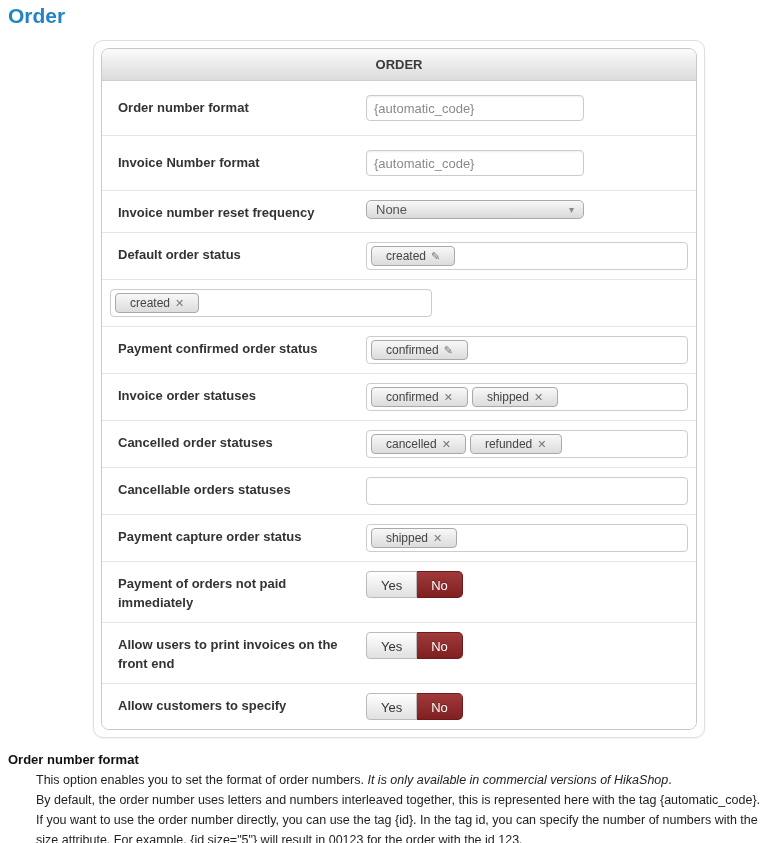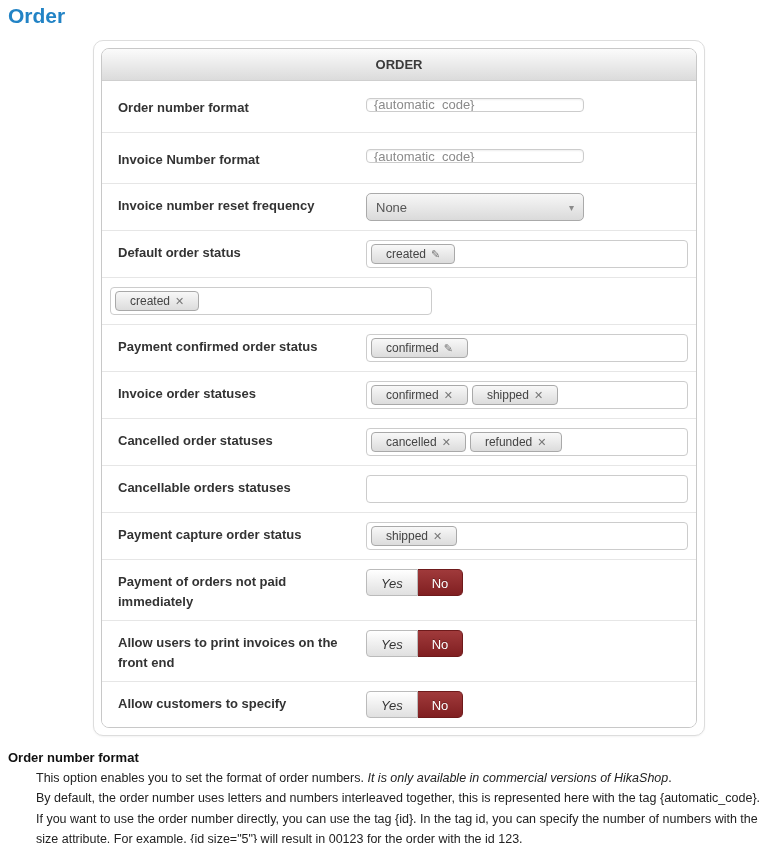--- a/index.html
+++ b/index.html
@@ -45,29 +45,29 @@
   .row:first-of-type { border-top: none; }
   .row.pad-lg { padding-top: 14px; padding-bottom: 14px; }
   .row-label {
     width: 256px;
     padding: 3px 10px 0 8px;
     font-size: 13px; font-weight: bold; color:#333;
     line-height: 1.5;
   }
   .row-control { flex: 1; }
   input.txt {
-    width: 218px; height: 14px;
+    width: 218px; height: 26px;
     border: 1px solid #CCC; border-radius: 4px;
     padding: 0 7px;
     font-family: inherit; font-size: 13px; color:#8A8A8A;
     box-shadow: inset 0 1px 2px rgba(0,0,0,0.07);
     outline: none; background:#fff;
   }
   .select {
-    width: 218px; height: 28px;
+    width: 218px; height: 19px;
     border: 1px solid #AAA; border-radius: 5px;
     background: linear-gradient(#F7F7F7, #DADADA);
     display: flex; align-items: center;
     cursor: default;
   }
   .select .select-text {
     flex: 1; padding-left: 9px;
     font-size: 13px; color:#555;
   }
   .select .arrow {
@@ -98,21 +98,20 @@
     height: 27px; line-height: 27px;
     padding: 0 14px;
     font-size: 13px;
     cursor: pointer;
   }
   .yn-yes {
     background: linear-gradient(#FFFFFF, #E0E0E0);
     border: 1px solid #BBB;
     border-radius: 4px 0 0 4px;
     color:#333;
-    font-style:italic;
   }
   .yn-no-selected {
     background: linear-gradient(#A03A3B, #801F21);
     border: 1px solid #6E1A1B;
     border-left: none;
     border-radius: 0 5px 5px 0;
     color:#fff;
     text-shadow: 0 -1px 0 rgba(0,0,0,0.3);
   }
   .help {

